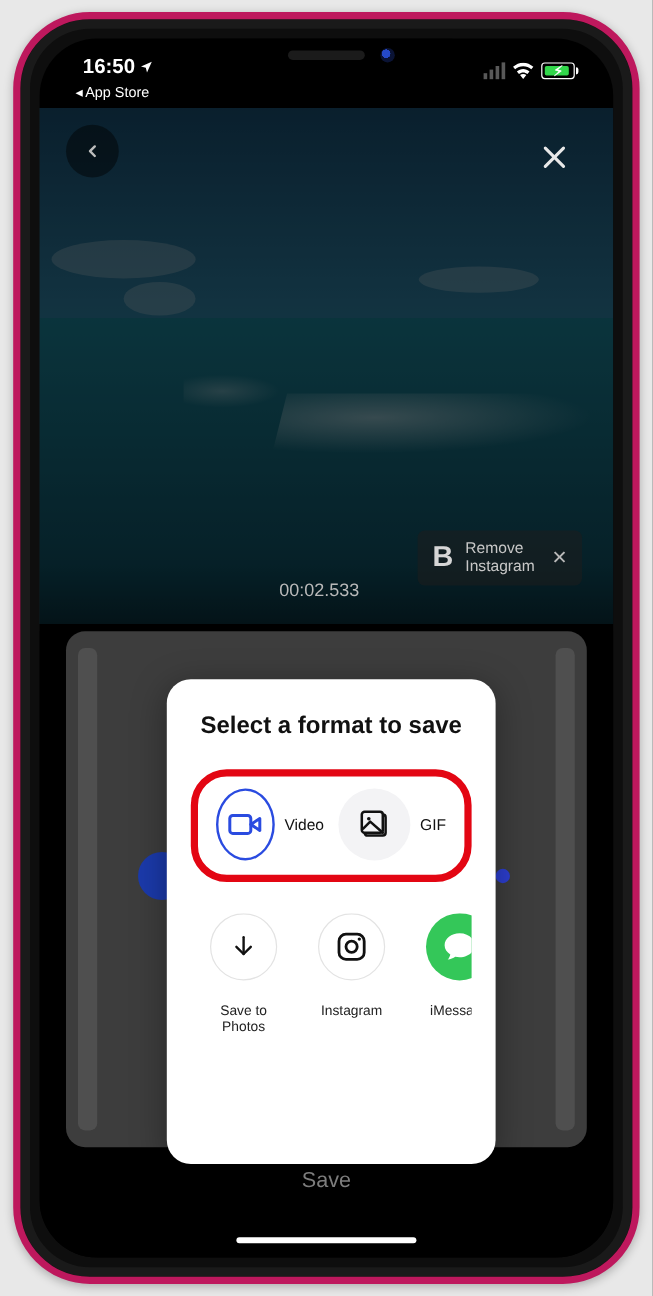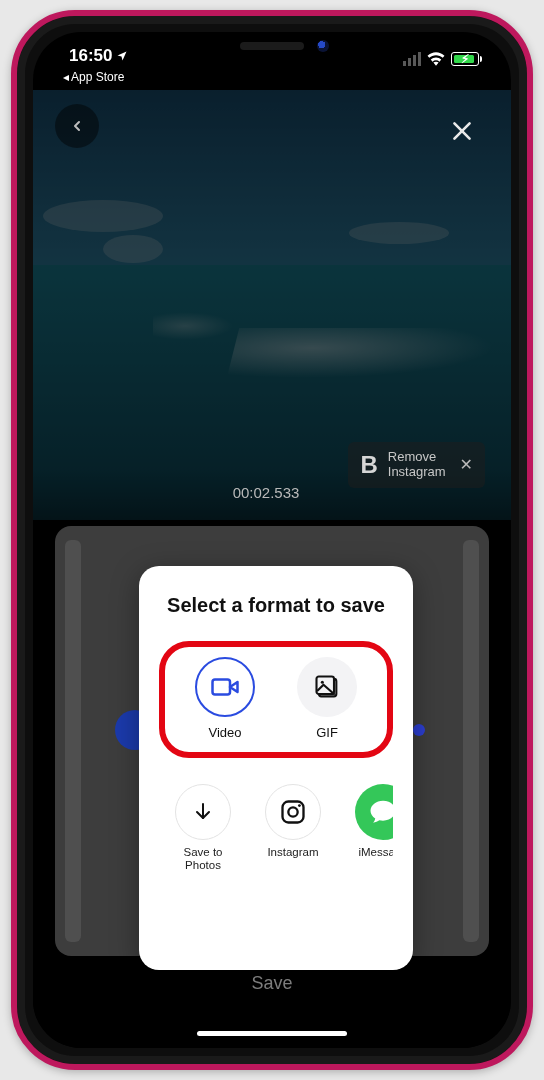--- a/index.html
+++ b/index.html
@@ -135,32 +135,32 @@
     display:flex; flex-direction:column;
   }
   .modal h2{
     text-align:center; font-size:20px; font-weight:700; color:#111; margin-bottom:24px;
   }
   .highlight-box{
     border:6px solid #e30613; border-radius:30px;
     padding:10px 14px 12px;
     display:flex; justify-content:space-around; gap:10px;
   }
-  .opt{ display:flex; flex-direction:column; align-items:center; gap:8px; width:90px;}
+  .opt{ display:flex; flex-direction:row; align-items:center; gap:8px; width:90px;}
   .opt .circle{
     width:60px; height:60px; border-radius:50%;
     display:flex; align-items:center; justify-content:center;
     background:#f3f3f5;
   }
   .opt.selected .circle{ background:#fff; border:2.5px solid #2a4be0;}
   .opt .lbl{ font-size:13px; color:#111; font-weight:500;}
   .share-row{
     margin-top:26px; display:flex; gap:14px; padding-left:6px; overflow:hidden;
   }
-  .share{ display:flex; flex-direction:column; align-items:center; gap:6px; width:76px; flex-shrink:0;}
+  .share{ display:flex; flex-direction:column; align-items:center; gap:20px; width:76px; flex-shrink:0;}
   .share .scircle{
     width:56px; height:56px; border-radius:50%;
     display:flex; align-items:center; justify-content:center;
     background:#fff; border:1px solid #e3e3e3;
   }
   .share .slbl{ font-size:11.5px; color:#222; text-align:center; line-height:1.15; max-width:74px;}
   .imsg{ background:#34c759 !important; border:none !important;}
   .save-footer{
     position:absolute; bottom:54px; left:0; right:0; text-align:center;
     color:#7d7d7d; font-size:18px;

